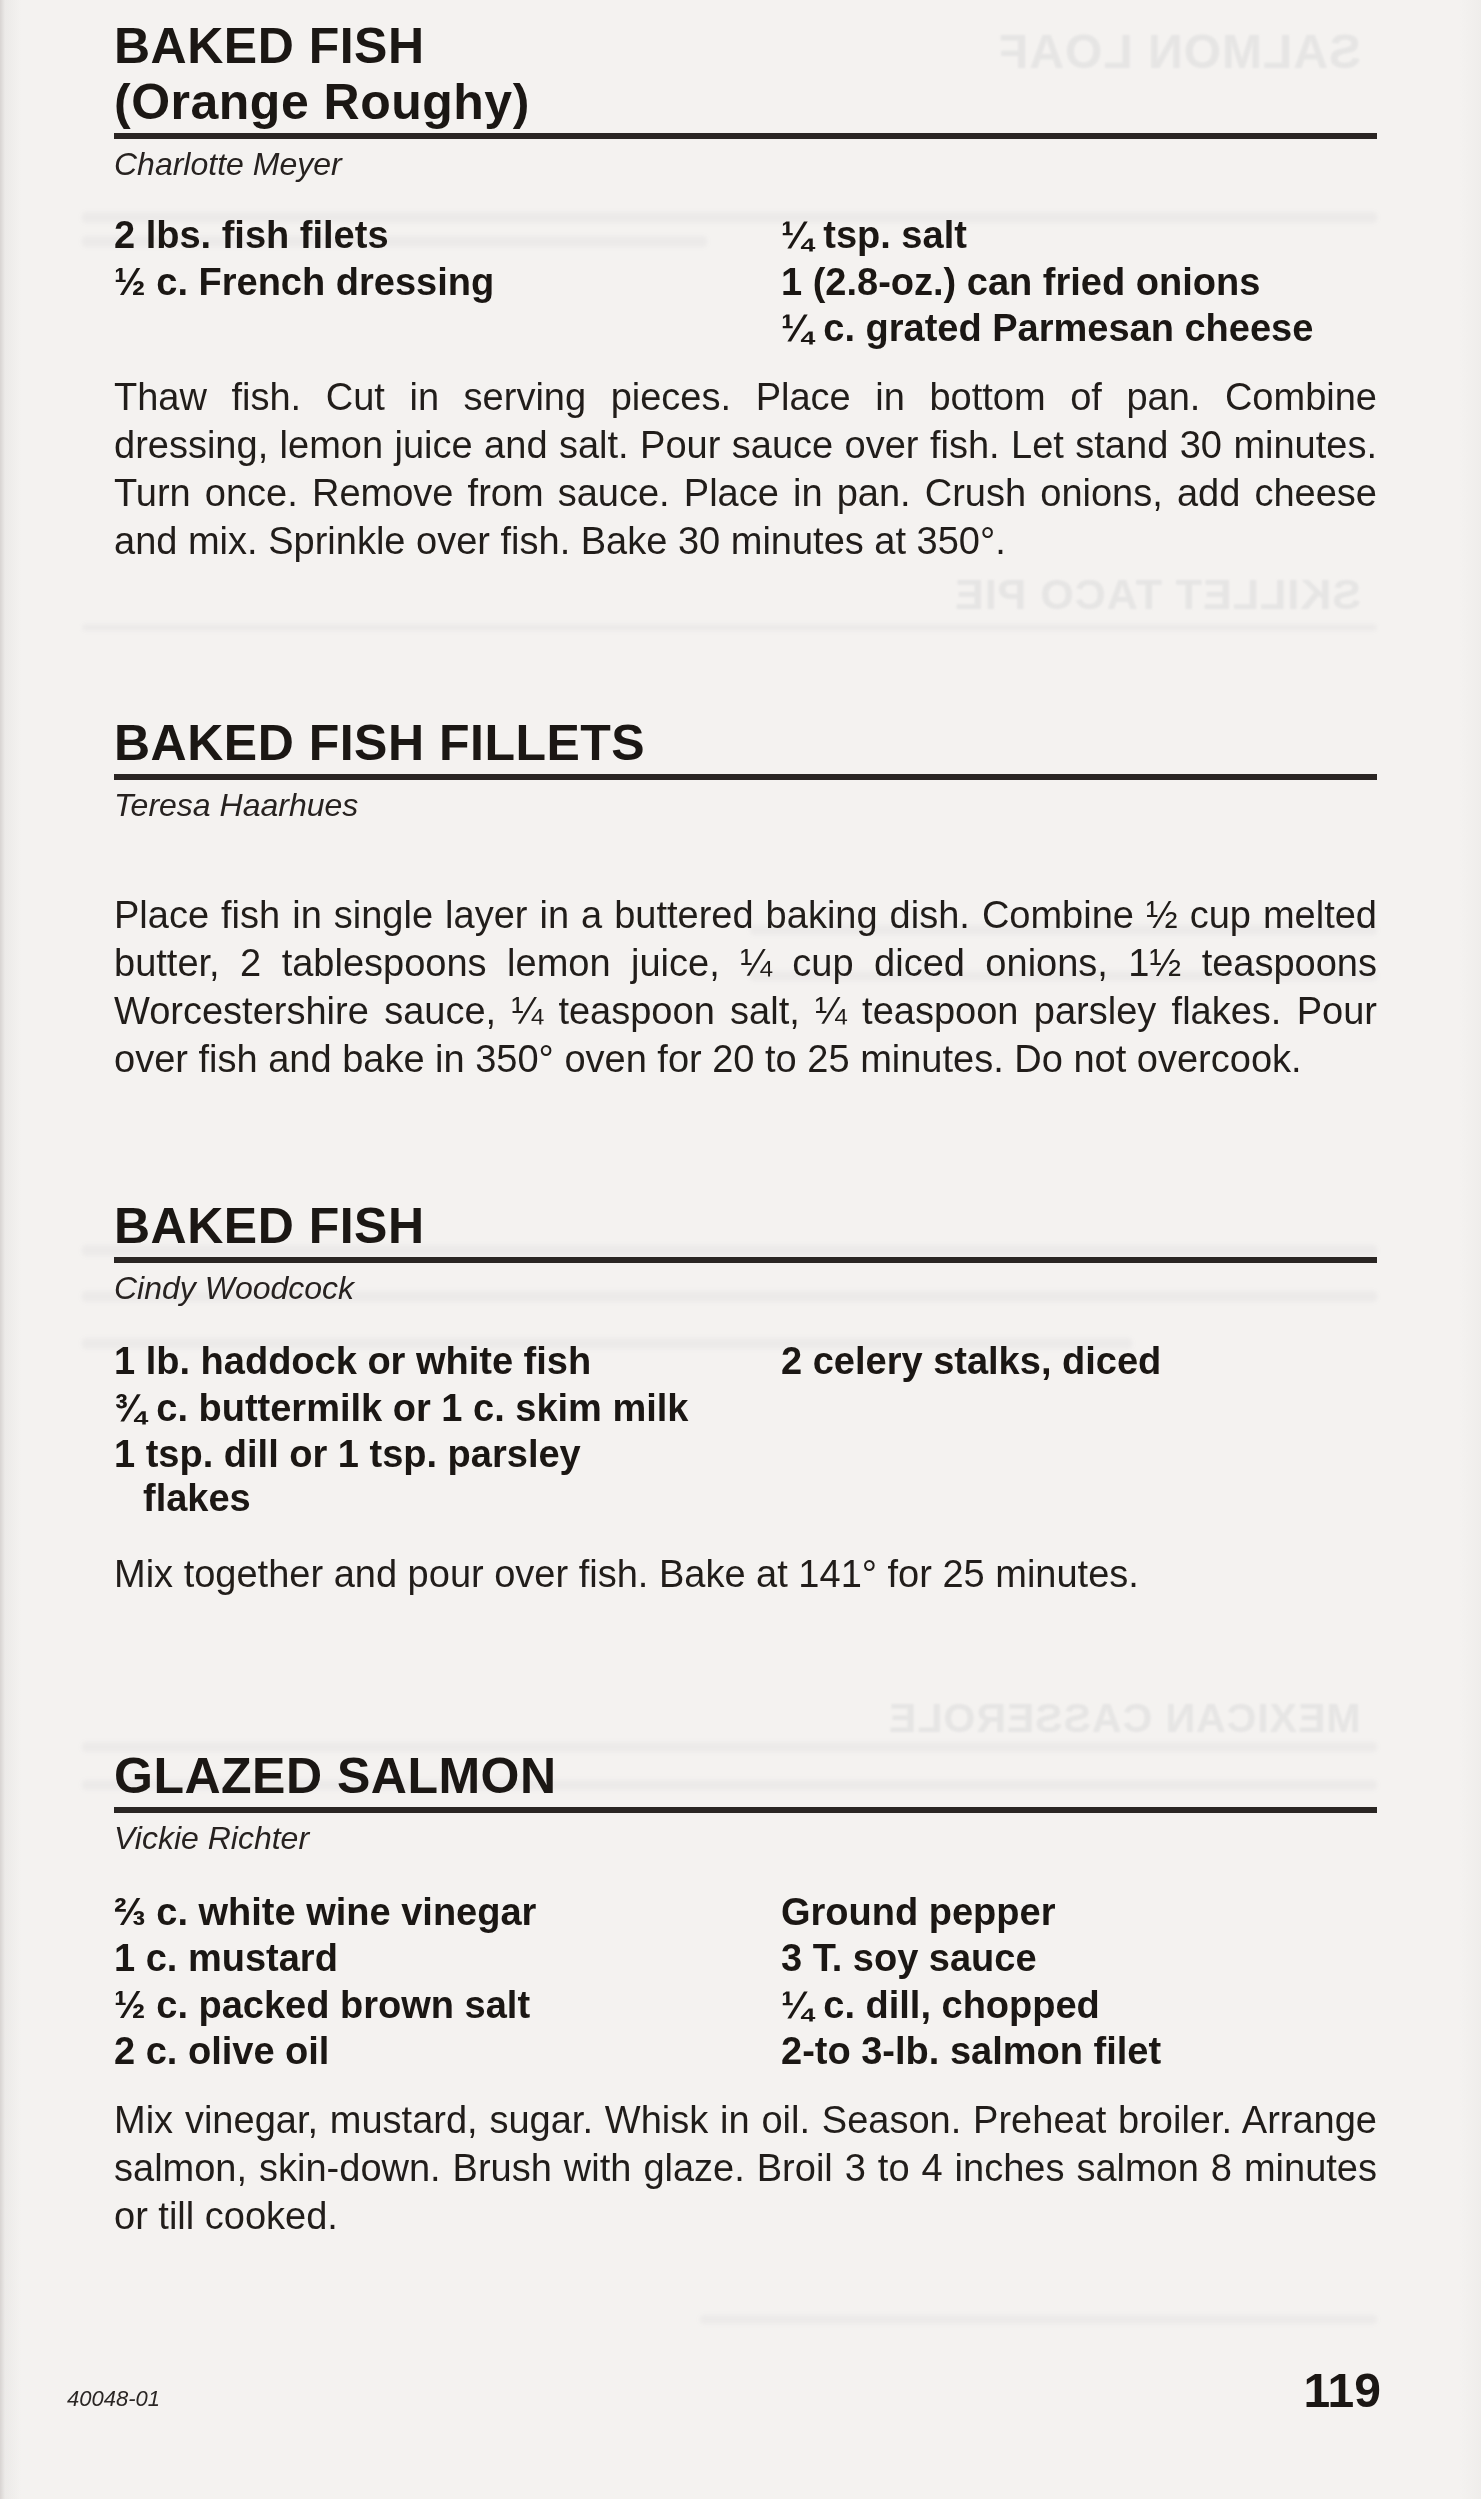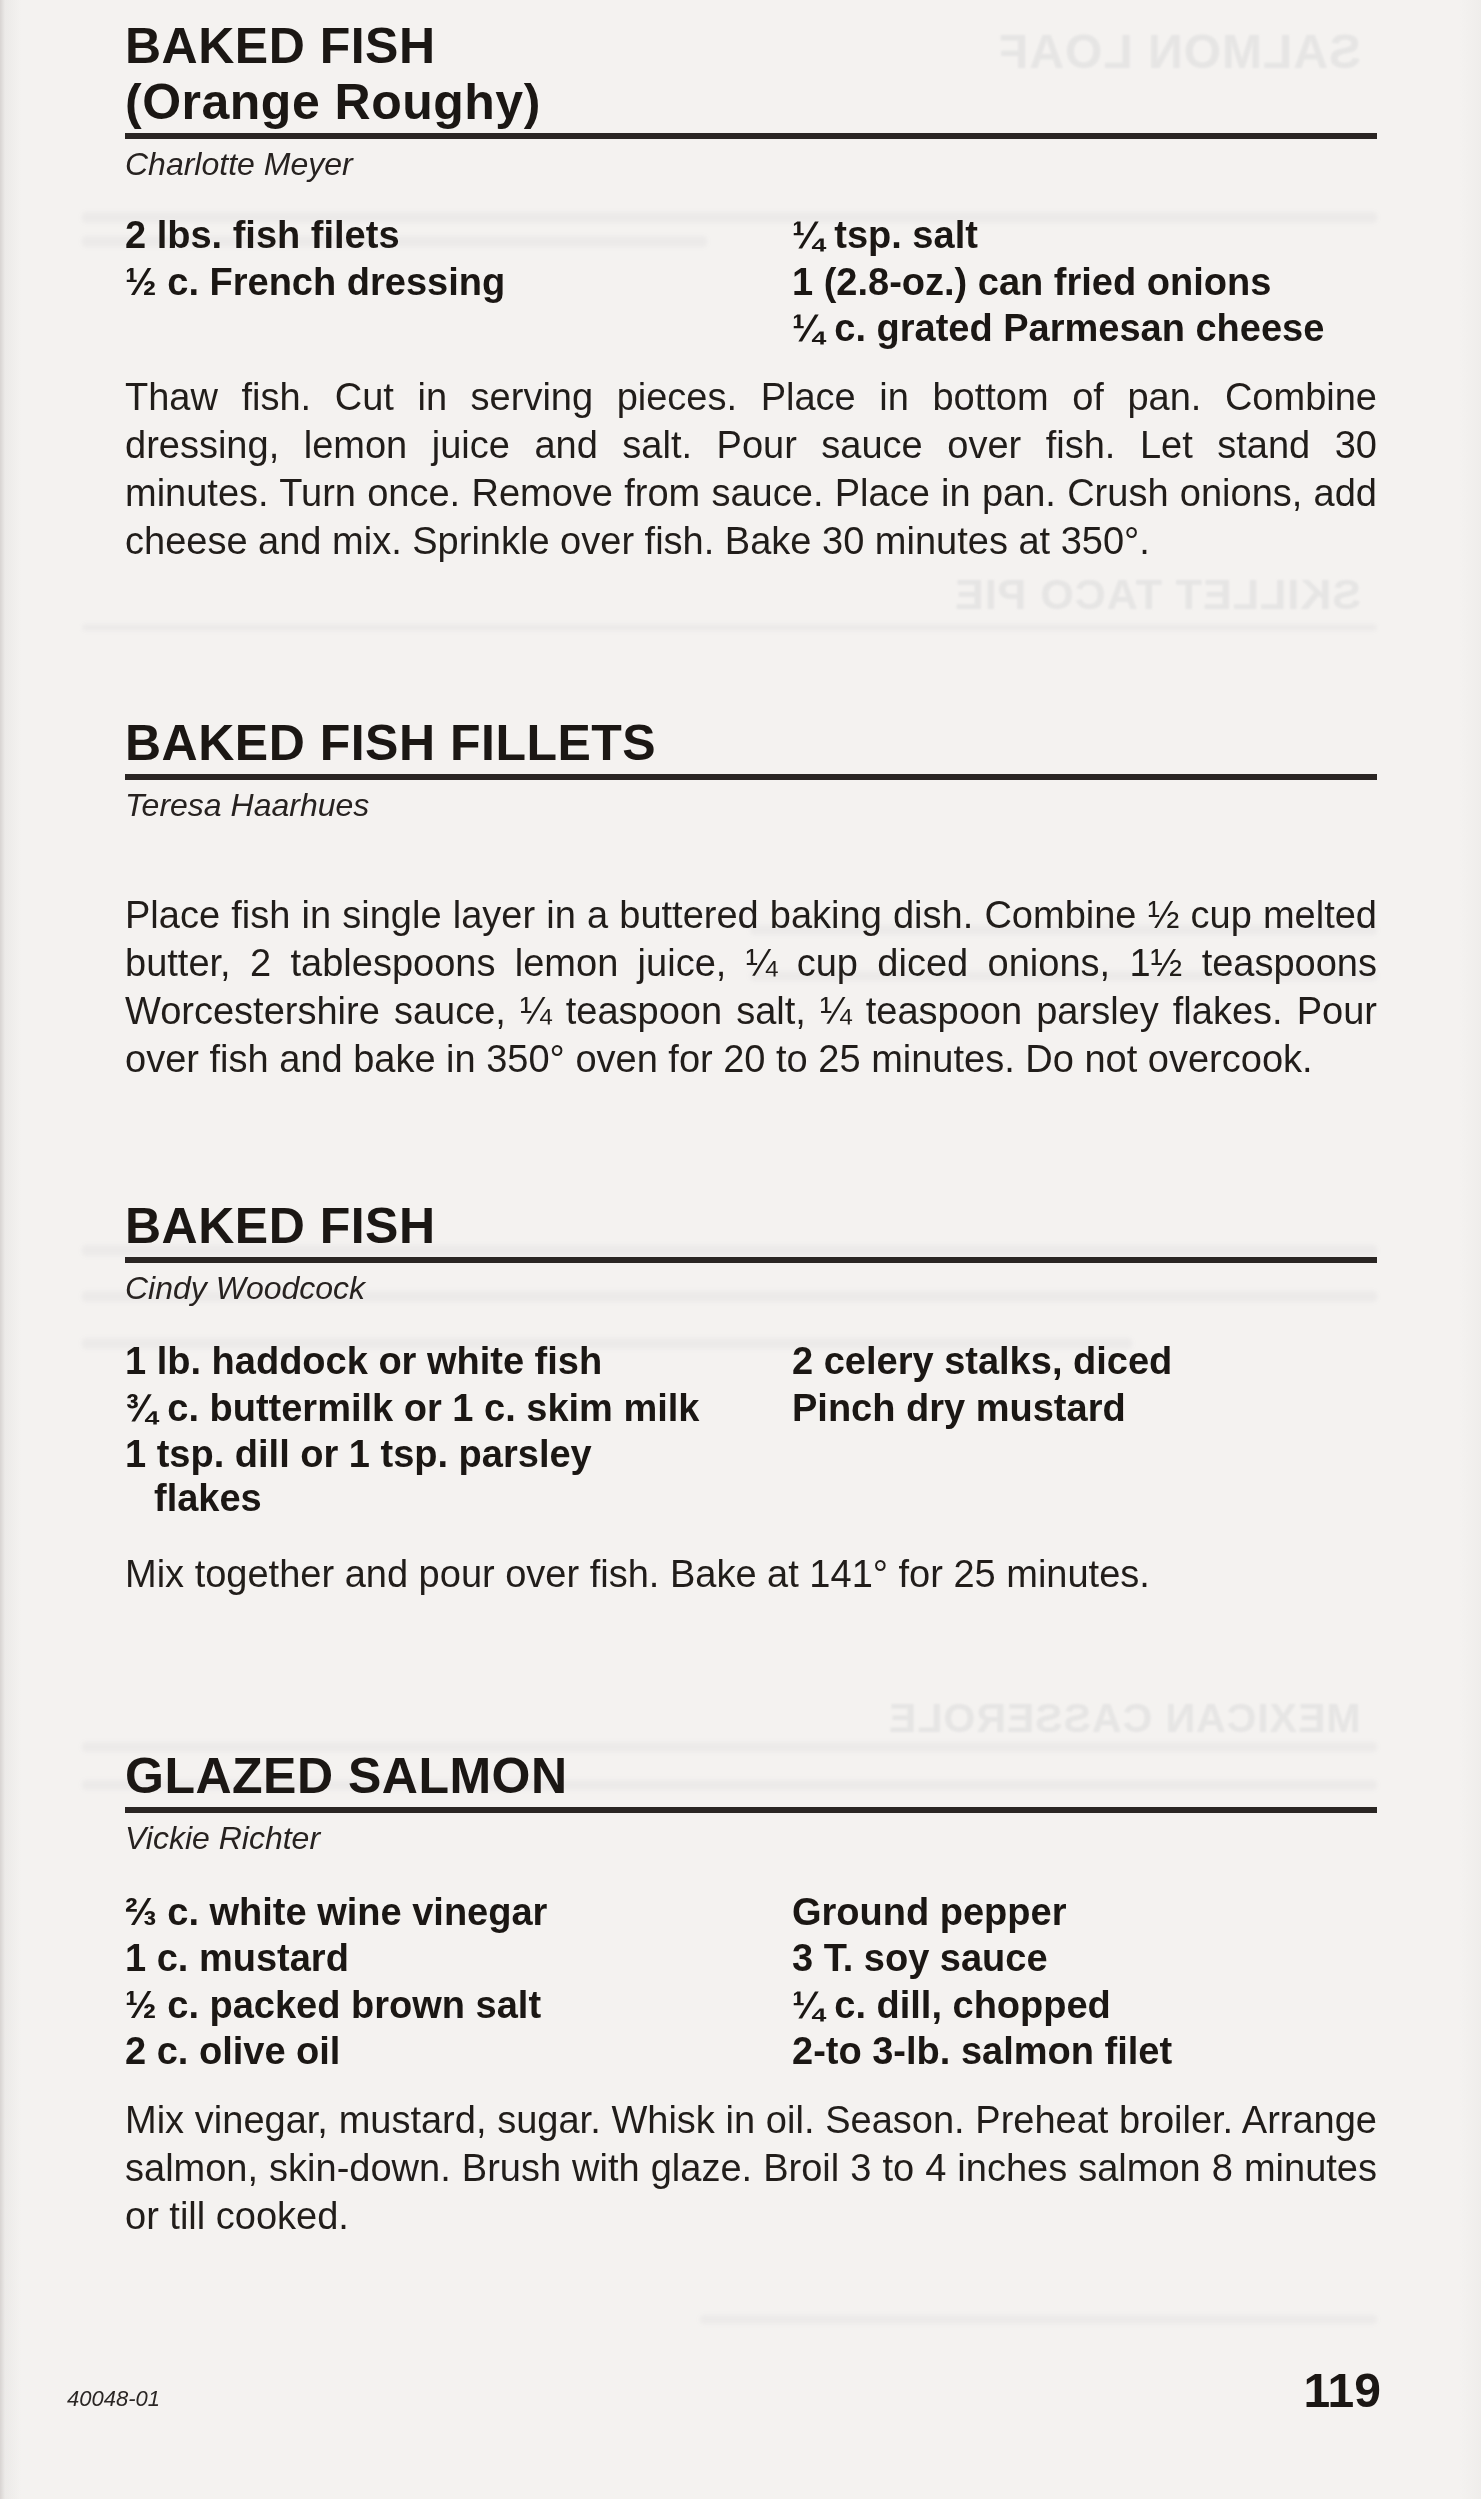--- a/index.html
+++ b/index.html
@@ -36,22 +36,21 @@
   .ghost-line{
     position:absolute;
     background:rgba(105,115,130,0.055);
     filter:blur(2px);
     border-radius:4px;
   }
   
   .content{
     position:relative;
     z-index:1;
-    padding:18px 104px 0 82px;
-    margin-left:43px;
+    padding:18px 104px 0 114px;
   }
   .recipe-heading{
     font-size:50px;
     line-height:56px;
     font-weight:700;
     letter-spacing:0.5px;
     color:var(--ink);
     border-bottom:6px solid var(--rule);
     padding-bottom:3px;
   }
@@ -172,21 +171,20 @@
       <div class="author-row">Cindy Woodcock</div>
       <div class="ing-cols">
         <div class="ing-col-1">
           <div class="ing-item">1 lb. haddock or white fish</div>
           <div class="ing-item">¾ c. buttermilk or 1 c. skim milk</div>
           <div class="ing-item">1 tsp. dill or 1 tsp. parsley
 flakes</div>
         </div>
         <div class="ing-col-2">
           <div class="ing-item">2 celery stalks, diced</div>
-          <div class="ing-item">Pinch dry mustard</div>
         </div>
       </div>
       <p class="instructions">Mix together and pour over fish. Bake at 141° for 25 minutes.</p>
     </section>
 
     <section class="sec-4">
       <div class="recipe-heading">
         <div>GLAZED SALMON</div>
       </div>
       <div class="author-row">Vickie Richter</div>

